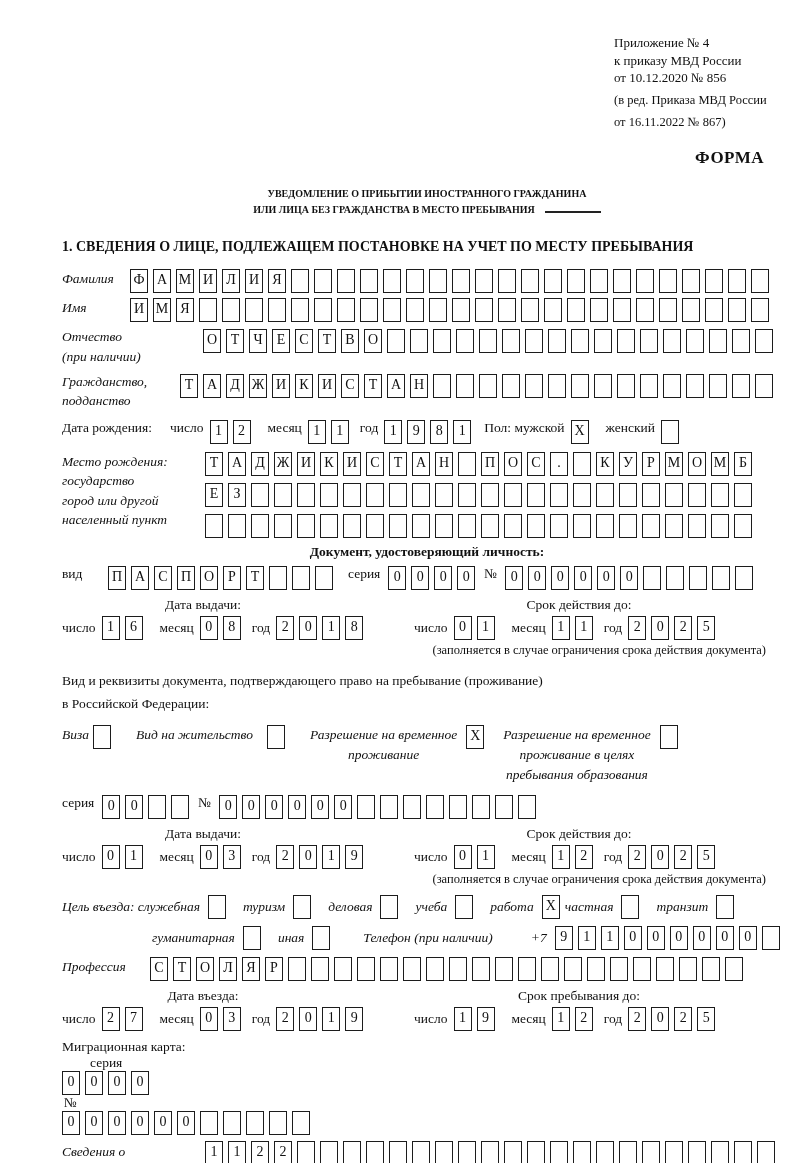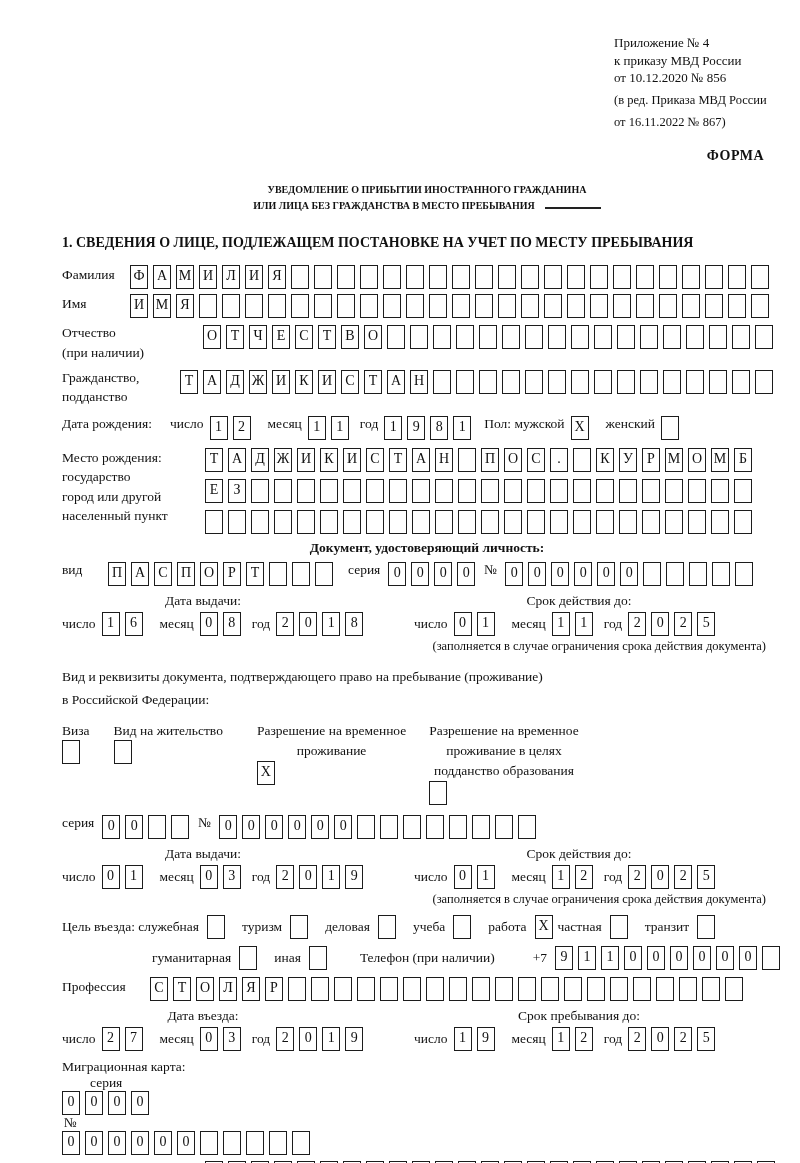--- a/index.html
+++ b/index.html
@@ -3,52 +3,52 @@
 <meta charset="utf-8">
 <style>
   html,body{margin:0;padding:0;background:#fff;}
   body{width:800px;height:1163px;overflow:hidden;color:#111;
        font-family:"Liberation Serif","DejaVu Serif",serif;font-size:13.5px;}
   .page{box-sizing:border-box;width:800px;height:1163px;padding:34px 8px 10px 62px;position:relative;}
 
   
   .hdr-right{margin-left:552px;line-height:1.35;font-size:13px;}
   .hdr-right .sub{margin-top:5px;font-size:12.5px;}
-  .forma{font-weight:bold;font-size:14px;text-align:right;padding-right:28px;margin-top:18px;letter-spacing:.5px;}
+  .forma{font-weight:bold;font-size:17px;text-align:right;padding-right:28px;margin-top:18px;letter-spacing:.5px;}
   .title{text-align:center;font-weight:bold;font-size:10px;line-height:1.55;margin-top:18px;}
   .blank-line{display:inline-block;width:56px;border-bottom:2px solid #222;margin-left:10px;}
   .sec{font-weight:bold;font-size:14px;margin-top:22px;margin-bottom:14px;}
 
   
   .cells{display:flex;flex:none;}
   .cell{box-sizing:border-box;flex:none;width:18px;height:24px;border:1.7px solid #1c1c1c;
         margin-right:5px;text-align:center;font-size:14px;line-height:20px;background:#fff;}
   .frow{display:flex;align-items:flex-start;margin-bottom:5px;}
-  .lbl{line-height:1.45;}
+  .lbl{line-height:1.45;font-style:italic;}
   .w68{width:68px;flex:none;}
   .w118{width:118px;flex:none;}
   .w141{width:141px;flex:none;}
   .w143{width:143px;flex:none;}
   .stack{display:flex;flex-direction:column;gap:7px;}
   .mt2{margin-top:2px;}
 
   
   .dline{display:flex;margin-bottom:3px;}
   .dcol{display:flex;align-items:center;width:352px;flex:none;}
   .dcol2{display:flex;align-items:center;}
   .dlbl{margin-right:6px;}
   .mlg{margin-left:12px;}
   .dhdrs{display:flex;font-size:13.5px;margin-top:7px;margin-bottom:3px;}
   .dh-left{width:352px;text-align:center;flex:none;padding-right:70px;box-sizing:border-box;}
   .dh-right{width:330px;text-align:center;}
   .vnote{text-align:right;font-size:12.5px;padding-right:26px;margin:1px 0 8px;}
 
   
   .cbrow{display:flex;align-items:flex-start;margin:9px 0 10px;}
-  .cbx{display:flex;align-items:flex-start;flex-direction:column;}
+  .cbx{display:flex;align-items:flex-start;}
   .cbx .lbl{margin-right:9px;}
   .ctr{text-align:center;line-height:1.5;}
   .gap20{width:20px;flex:none;}
   .gap14{width:14px;flex:none;}
 
   .prow{display:flex;align-items:center;margin-bottom:7px;}
   .prow .lbl{margin-right:8px;}
   .pgap{width:12px;flex:none;}
   .indent90{margin-left:90px;}
 
@@ -446,21 +446,21 @@
       </span>
       <span class="cells">
           <span class="cell">X</span>
         </span>
     </span>
     <span class="gap14"></span>
     <span class="cbx">
       <span class="lbl ctr">
         <span>Разрешение на временное</span><br>
         <span>проживание в целях</span><br>
-        <span>подданство образования</span>
+        <span>пребывания образования</span>
       </span>
       <span class="cells">
           <span class="cell"></span>
         </span>
     </span>
   </div>
 
   <div class="dline">
     <span class="dlbl" style="margin-right:8px;">серия</span>
     <span class="cells">

